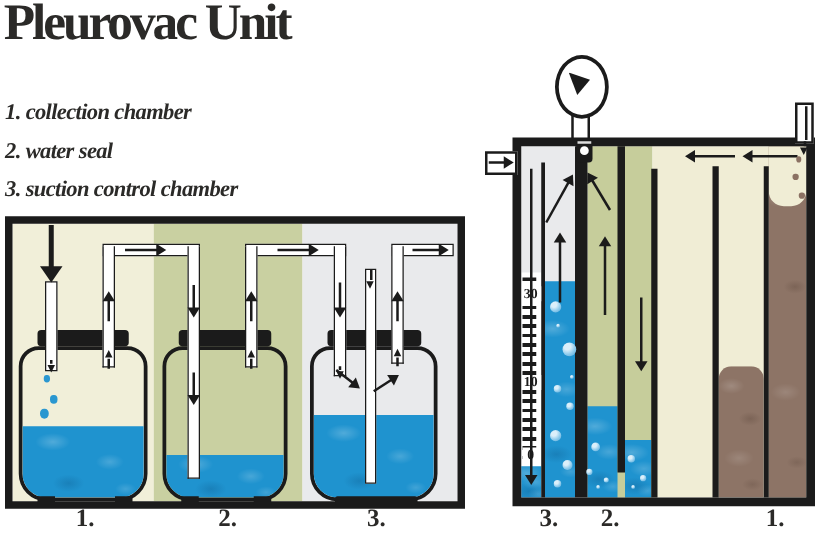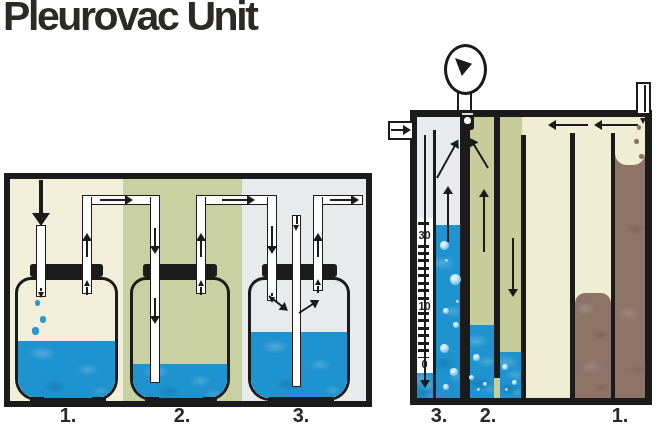--- a/index.html
+++ b/index.html
@@ -1,19 +1,19 @@
 <!DOCTYPE html>
 <html><head>
 <meta charset="utf-8">
 <style>
   * { box-sizing: border-box; margin: 0; padding: 0; }
   html,body { background:#fff; }
   .stage{
     position:relative; width:664px; height:428px; background:#fff;
-    font-family:Liberation Sans, sans-serif; overflow:hidden; color:#2b2a28;
+    font-family:Liberation Serif, serif; overflow:hidden; color:#2b2a28;
   }
 
   
   .title{
     position:absolute; left:3px; top:-7px; font-size:41px; font-weight:bold;
     letter-spacing:-2.4px; color:#2b2a28; white-space:nowrap;
   }
   .legend{position:absolute; left:4px; top:74px;}
   .legend-line{
     font-style:italic; font-weight:bold; font-size:18px; line-height:31px;
@@ -119,20 +119,25 @@
   .valve .vn{position:absolute; left:1px; top:2px; width:11px; height:2px; background:#fff; opacity:.85;}
   .port{position:absolute; background:#fff; border:2.5px solid #1b1b1b; z-index:7;}
   .ptube-line{position:absolute; background:#1b1b1b;}
 </style>
 </head>
 <body>
 
 <div class="stage">
 
   <div class="title">Pleurovac Unit</div>
+  <div class="legend">
+    <div class="legend-line">1. collection chamber</div>
+    <div class="legend-line">2. water seal</div>
+    <div class="legend-line">3. suction control chamber</div>
+  </div>
 
   <div>
 
     <div class="bg" style="left:10px;top:179px;width:113px;height:222px;background:#f1efd9;"></div>
     <div class="bg" style="left:123px;top:179px;width:119px;height:222px;background:#c9d0a1;"></div>
     <div class="bg" style="left:242px;top:179px;width:124px;height:222px;background:#e9eaec;"></div>
 
     <div class="jar" style="left:15px;top:277px;width:103px;height:124px;background:#f1efd9;">
       <div class="water" style="height:57px;"></div>
     </div>

